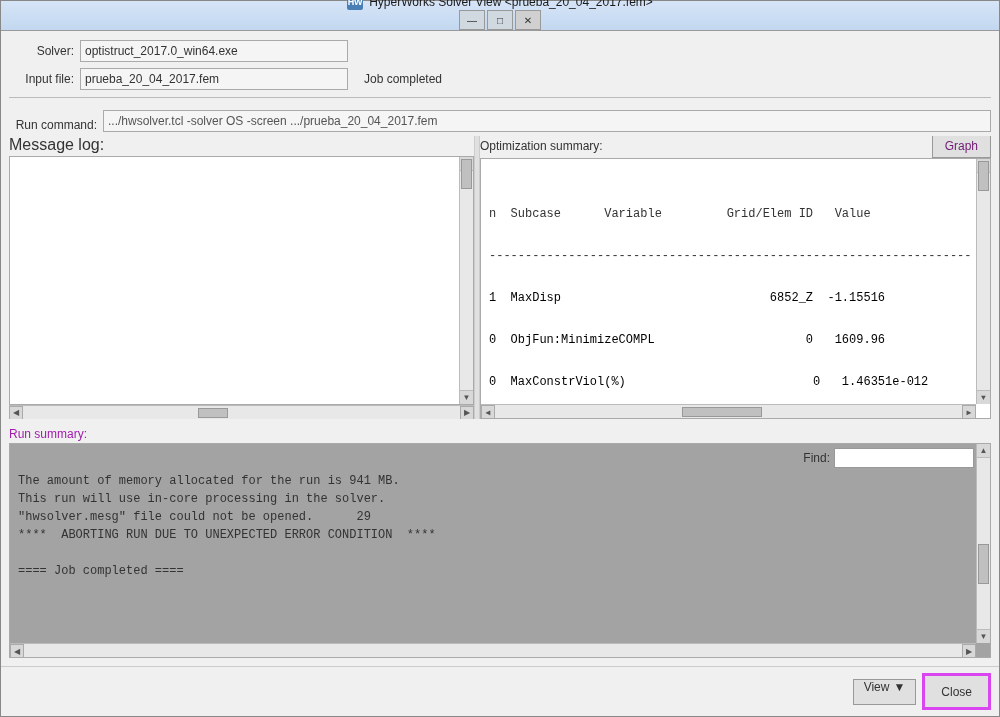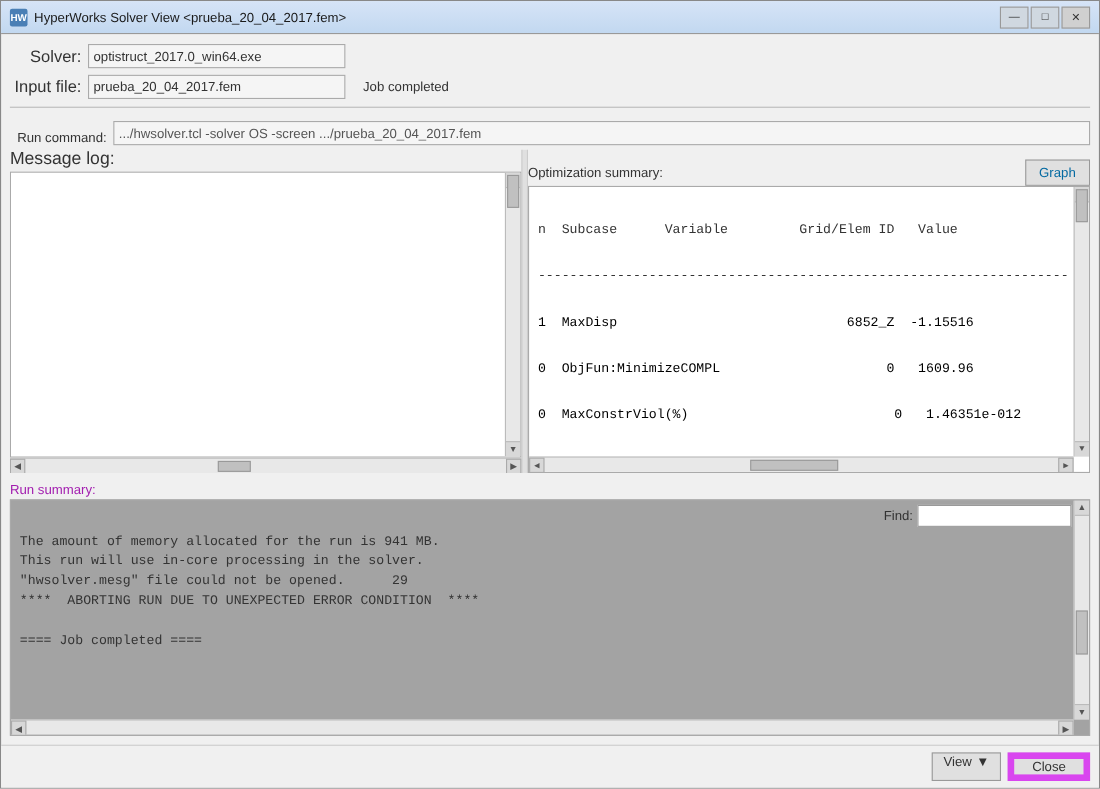--- a/index.html
+++ b/index.html
@@ -17,24 +17,25 @@
       background: #f0f0f0;
       border: 1px solid #888;
       display: flex;
       flex-direction: column;
     }
     .title-bar {
       background: linear-gradient(to bottom, #d6e4f7 0%, #c2d8f0 100%);
       height: 30px;
       display: flex;
       align-items: center;
-      justify-content: space-between;
+      justify-content: flex-end;
       padding: 0 8px;
       border-bottom: 1px solid #999;
       user-select: none;
+      flex-direction: column;
     }
     .title-bar-left {
       display: flex;
       align-items: center;
       gap: 6px;
     }
     .title-icon {
       width: 16px;
       height: 16px;
       background: #4a7fb5;
@@ -78,33 +79,33 @@
       overflow: hidden;
     }
 
     .field-row {
       display: flex;
       align-items: center;
       gap: 6px;
       height: 24px;
     }
     .field-label {
-      font-size: 15px;
+      font-size: 12px;
       color: #333;
       min-width: 65px;
       text-align: right;
     }
     .field-input {
       height: 22px;
       background: #f5f5f5;
       border: 1px solid #aaa;
       padding: 0 4px;
       font-size: 12px;
       color: #333;
-      width: 234px;
+      width: 268px;
     }
     .status-text {
       font-size: 12px;
       color: #333;
       margin-left: 10px;
     }
 
     .run-command-row {
       display: flex;
       align-items: flex-end;
@@ -213,54 +214,53 @@
       height: 100%;
       position: relative;
       overflow: hidden;
     }
 
     .right-panel {
       flex: 1;
       display: flex;
       flex-direction: column;
       min-width: 0;
-      margin-top: 11px;
     }
     .opt-header {
       display: flex;
       align-items: center;
       justify-content: space-between;
       margin-bottom: 2px;
       height: 20px;
     }
     .opt-label {
       font-size: 12px;
       color: #333;
     }
     .graph-btn {
       height: 24px;
       padding: 0 12px;
       background: #e0e0e0;
       border: 1px solid #999;
       font-size: 12px;
       cursor: pointer;
-      color: #0369a1;
+      color: #701a75;
     }
 
     .opt-table-area {
       flex: 1;
       background: white;
       border: 1px solid #aaa;
       overflow: hidden;
       position: relative;
       font-family: 'Courier New', monospace;
       font-size: 12px;
     }
     .opt-table-content {
-      padding: 4px 8px;
+      padding: 20px 8px;
       white-space: pre;
     }
     .opt-table-header-row {
       color: #333;
       font-weight: normal;
     }
     .opt-table-divider {
       color: #333;
     }
     .opt-table-scroll-v {
@@ -381,24 +381,24 @@
       background: #e0e0e0;
       border: 1px solid #999;
       font-size: 12px;
       cursor: pointer;
       color: #333;
       display: flex;
       align-items: flex-start;
       gap: 4px;
     }
     .close-action-btn {
-      height: 26px;
+      height: 37px;
       padding: 0 16px;
       background: #e0e0e0;
-      border: 6px solid #d946ef;
+      border: 3px solid #d946ef;
       font-size: 12px;
       cursor: pointer;
       color: #333;
     }
 
     .scroll-arrow-up {
       position: absolute;
       top: 0; right: 0; left: 0;
       height: 14px;
       background: #d8d8d8;

